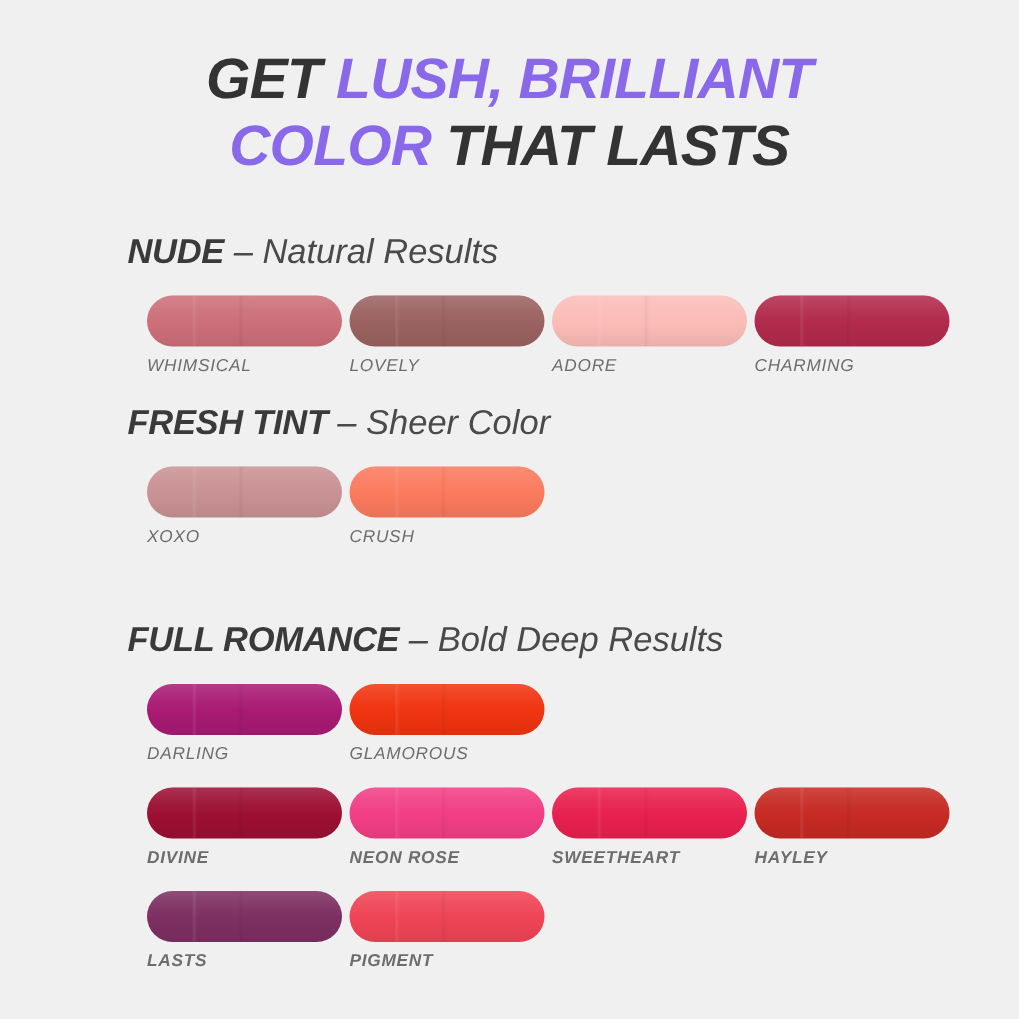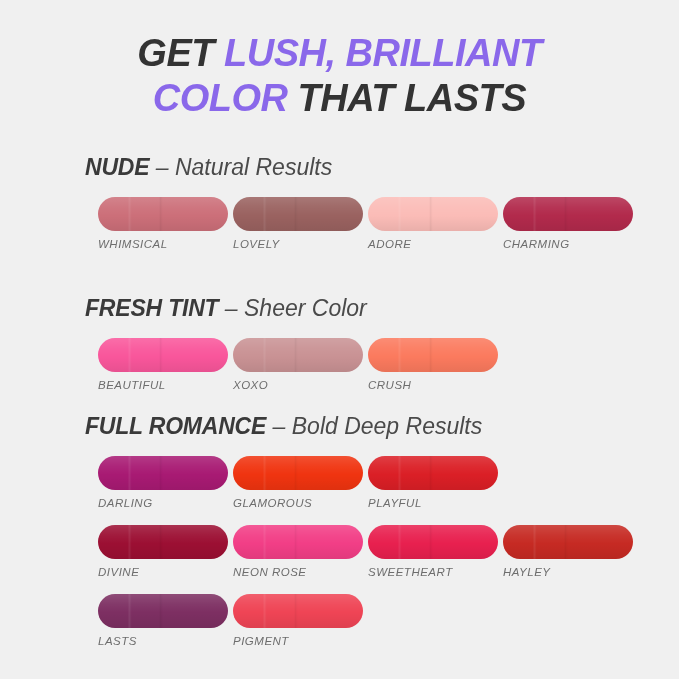--- a/index.html
+++ b/index.html
@@ -64,21 +64,21 @@
 
   .swatch-grid {
     position: relative;
     padding-left: 98px;
     margin-top: 17px;
   }
   .swatch-row {
     display: flex;
     gap: 5px;
   }
-  .swatch-row + .swatch-row { margin-top: 15px; }
+  .swatch-row + .swatch-row { margin-top: 15px; font-weight: bold; }
 
   .swatch-cell {
     width: 130px;
     flex: 0 0 130px;
   }
   .swatch-bar {
     width: 130px;
     height: 34px;
     border-radius: 17px;
     position: relative;
@@ -154,30 +154,26 @@
             <div class="swatch-label">ADORE</div>
           </div>
           <div class="swatch-cell">
             <div class="swatch-bar" style="background-color: rgb(178, 42, 76);"></div>
             <div class="swatch-label">CHARMING</div>
           </div>
         </div>
       </div>
   </div>
 
-  <div class="section" id="sec-fresh-tint" style="top:295px;">
+  <div class="section" id="sec-fresh-tint" style="top:268px;">
     <h2 class="section-heading">
       <span class="sh-strong">FRESH TINT</span><span class="sh-sub"> – </span><span class="sh-sub">Sheer Color</span>
     </h2>
     <div class="swatch-grid">
         <div class="swatch-row">
-          <div class="swatch-cell">
-            <div class="swatch-bar" style="background-color: rgb(249, 86, 155);"></div>
-            <div class="swatch-label">BEAUTIFUL</div>
-          </div>
           <div class="swatch-cell">
             <div class="swatch-bar" style="background-color: rgb(201, 146, 148);"></div>
             <div class="swatch-label">XOXO</div>
           </div>
           <div class="swatch-cell">
             <div class="swatch-bar" style="background-color: rgb(251, 122, 94);"></div>
             <div class="swatch-label">CRUSH</div>
           </div>
         </div>
       </div>
@@ -190,24 +186,20 @@
     <div class="swatch-grid">
         <div class="swatch-row">
           <div class="swatch-cell">
             <div class="swatch-bar" style="background-color: rgb(168, 26, 115);"></div>
             <div class="swatch-label">DARLING</div>
           </div>
           <div class="swatch-cell">
             <div class="swatch-bar" style="background-color: rgb(240, 52, 16);"></div>
             <div class="swatch-label">GLAMOROUS</div>
           </div>
-          <div class="swatch-cell">
-            <div class="swatch-bar" style="background-color: rgb(219, 31, 38);"></div>
-            <div class="swatch-label">PLAYFUL</div>
-          </div>
         </div>
         <div class="swatch-row">
           <div class="swatch-cell">
             <div class="swatch-bar" style="background-color: rgb(156, 15, 51);"></div>
             <div class="swatch-label">DIVINE</div>
           </div>
           <div class="swatch-cell">
             <div class="swatch-bar" style="background-color: rgb(242, 62, 134);"></div>
             <div class="swatch-label">NEON ROSE</div>
           </div>

